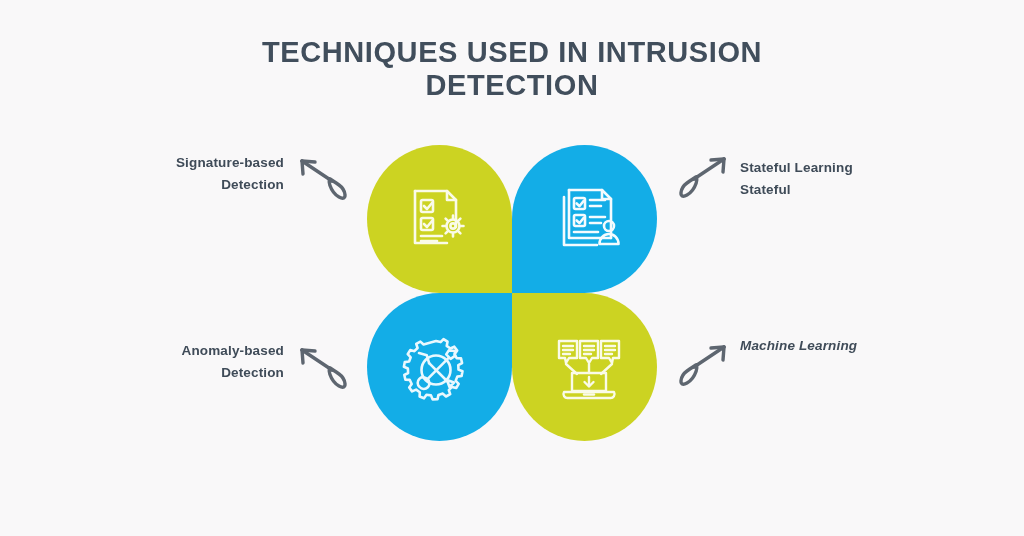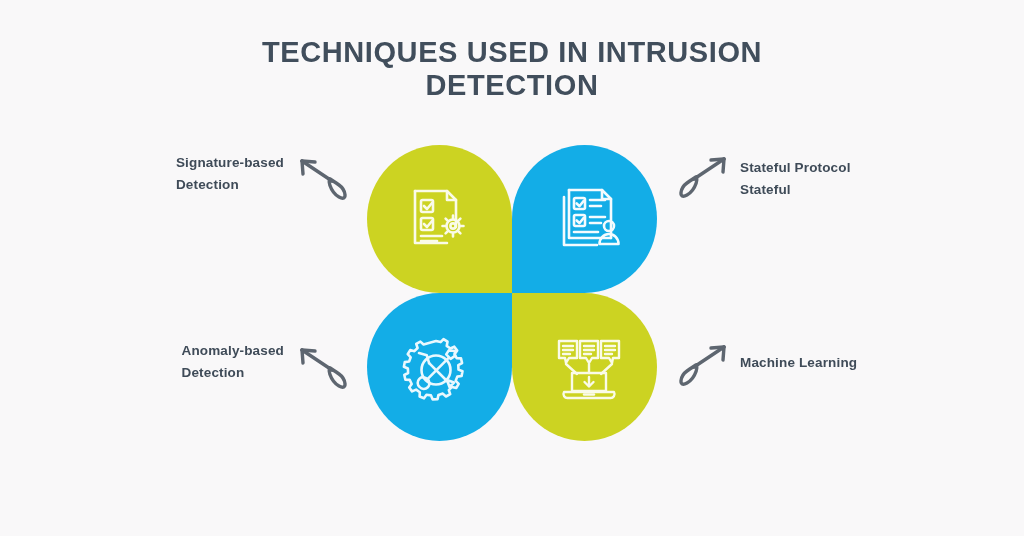--- a/index.html
+++ b/index.html
@@ -95,27 +95,27 @@
   
   .label {
     position: absolute;
     font-size: 13.5px;
     font-weight: bold;
     line-height: 1.65;
     color: #3F4B58;
     letter-spacing: 0.15px;
     white-space: nowrap;
   }
-  .label.left  { right: 740px; margin-left: 27px; }
+  .label.left  { text-align: right; right: 740px; margin-left: 27px; }
   .label.right { text-align: left;  left: 740px; }
 
   #label-sig  { top: 152px; }
   #label-anom { top: 340px; }
   #label-spa  { top: 157px; }
-  #label-ml   { top: 352px; }
+  #label-ml   { top: 335px; font-style: italic; }
 
   
   .arrow {
     position: absolute;
     width: 62px;
     height: 52px;
   }
   .arrow svg { display: block; width: 100%; height: 100%; }
 
   #arrow-sig  { left: 296px; top: 152px; }
@@ -138,21 +138,21 @@
     <div>Signature-based</div>
     <div>Detection</div>
   </div>
 
   <div class="label left" id="label-anom">
     <div>Anomaly-based</div>
     <div>Detection</div>
   </div>
 
   <div class="label right" id="label-spa">
-    <div>Stateful Protocol</div>
+    <div>Stateful Learning</div>
     <div>Stateful</div>
   </div>
 
   <div class="label right" id="label-ml">
     <div>Machine Learning</div>
   </div>
 
   <div class="arrow" id="arrow-sig">
     <svg viewBox="0 0 62 52">
       <g fill="none" stroke="#5E6670" stroke-width="3.4" stroke-linecap="round" stroke-linejoin="round">

